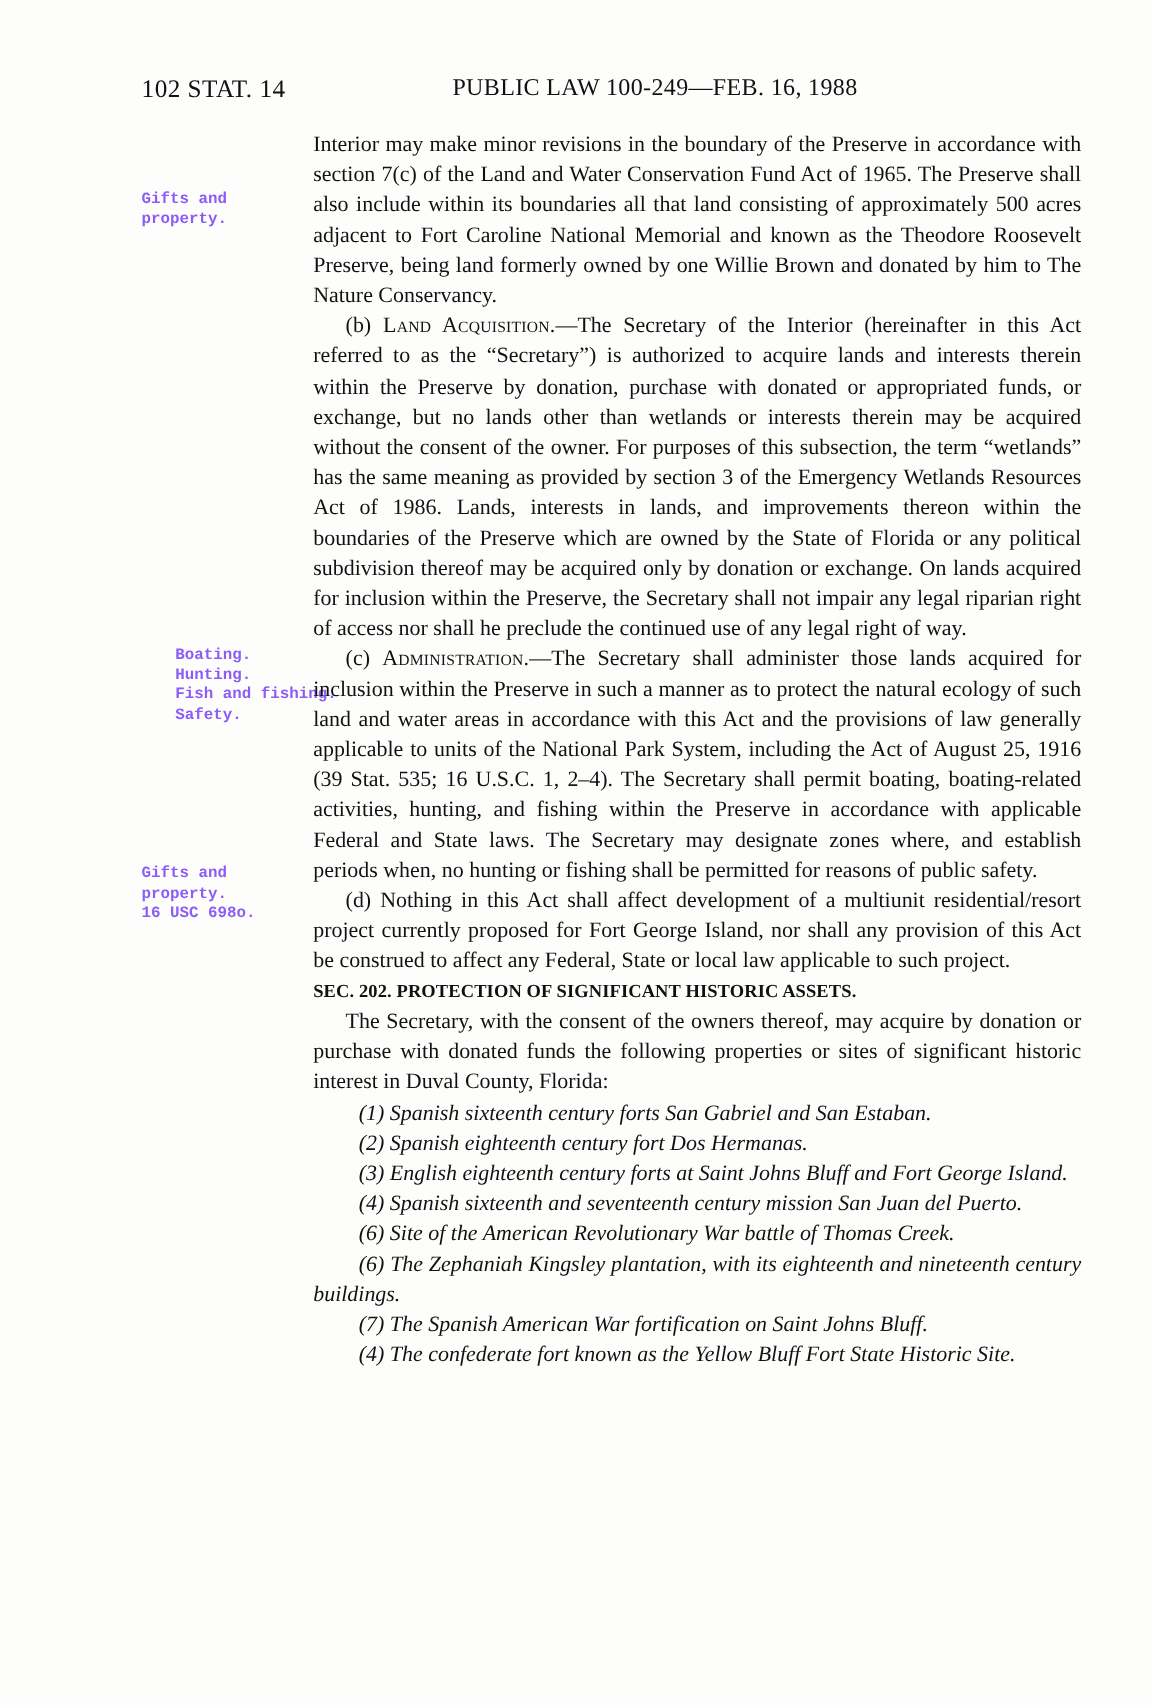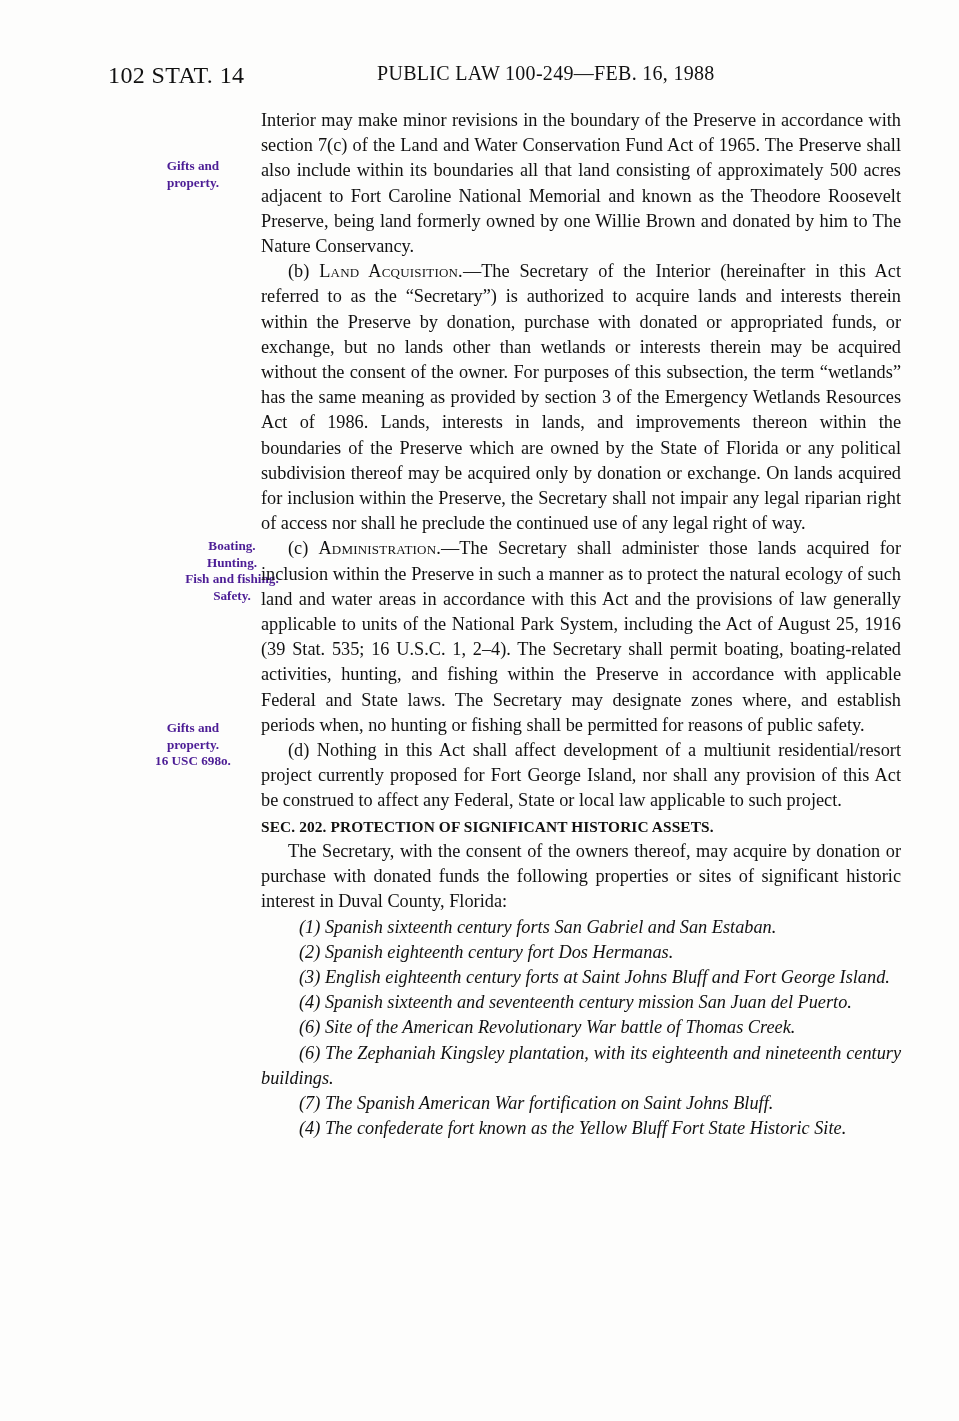--- a/index.html
+++ b/index.html
@@ -25,23 +25,23 @@
   
   .running-head {
     position: absolute;
     top: 62px;
     left: 0;
     width: 959px;
     height: 26px;
   }
   .rh-left {
     position: absolute;
-    left: 108px;
+    left: 118px;
     top: 0;
-    font-size: 24px;
+    font-size: 21px;
     letter-spacing: .4px;
     white-space: nowrap;
   }
   .rh-center {
     position: absolute;
     left: 377px;
     top: 0;
     font-size: 20px;
     letter-spacing: .3px;
     white-space: nowrap;
@@ -54,25 +54,24 @@
     left: 118px;
     top: 105px;
     width: 140px;
   }
   .note-group {
     position: absolute;
     left: 0;
     width: 150px;
     font-size: 13.2px;
     line-height: 16.5px;
-    font-family: Liberation Serif, serif;
+    font-family: Liberation Mono, monospace;
     font-weight: bold;
-    color: #4c1d95;
+    color: #8b5cf6;
     letter-spacing: 0px;
-    text-align: center;
   }
   .note-group .note-line {
     display: block;
     white-space: nowrap;
   }
   .note-group.wide { width: 172px; margin-left: 28px; }
 
   
   .body-col {
     position: absolute;

